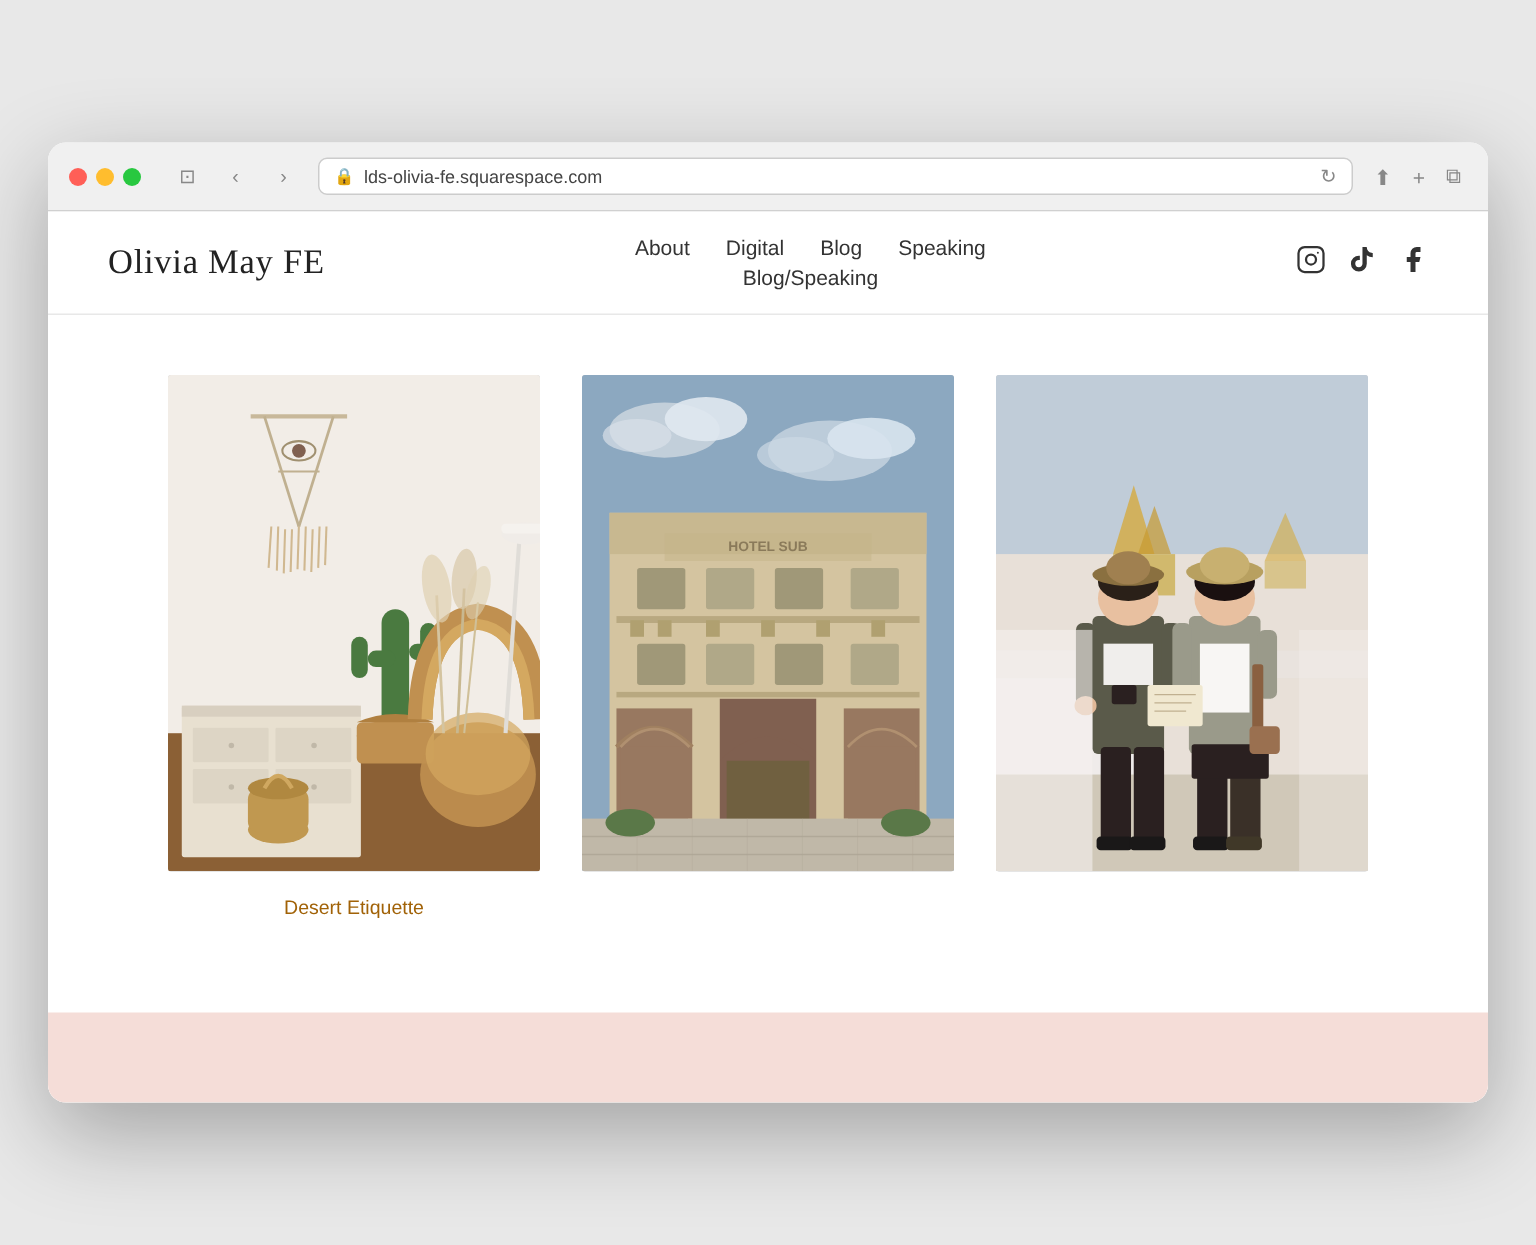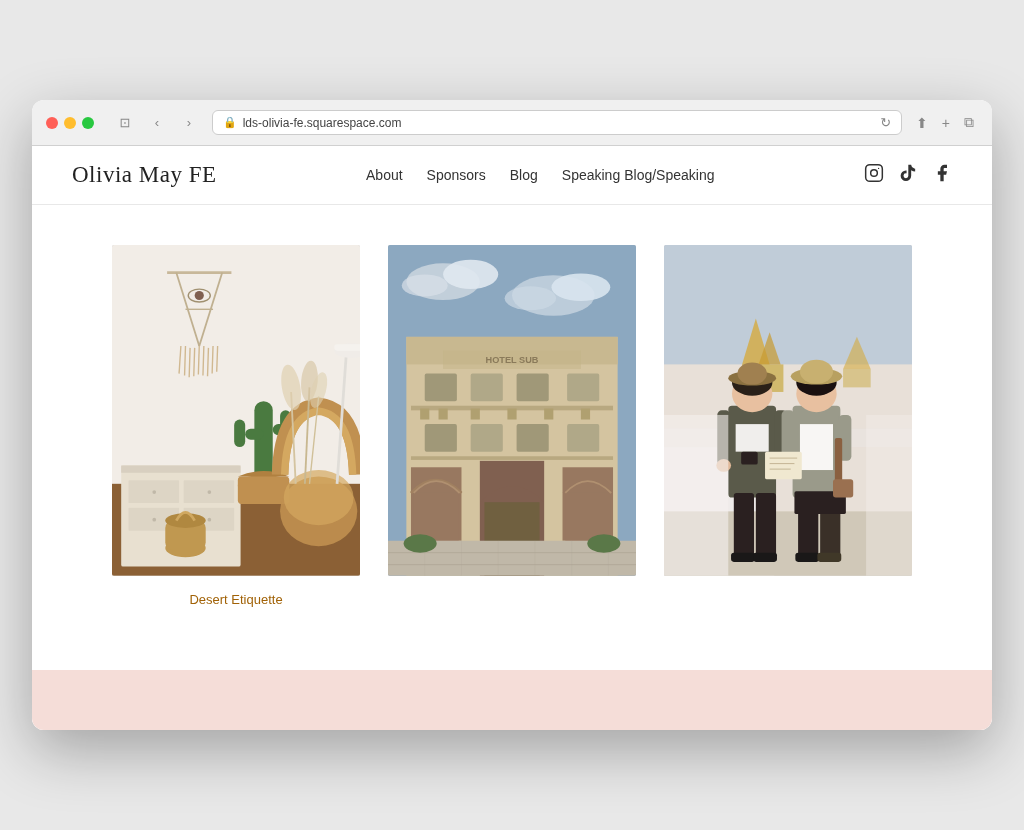--- a/index.html
+++ b/index.html
@@ -119,21 +119,21 @@
     .site-logo {
       font-size: 23px;
       font-weight: 300;
       color: #222;
       letter-spacing: 0.5px;
       font-family: Georgia, 'Times New Roman', serif;
     }
 
     .site-nav {
       display: flex;
-      flex-direction: row;
+      flex-direction: column;
       align-items: center;
       gap: 4px;
     }
 
     .nav-row {
       display: flex;
       gap: 24px;
       align-items: center;
     }
 
@@ -248,21 +248,21 @@
   </div>
 
   <div class="website">
 
     <header class="site-header">
       <div class="site-logo">Olivia May FE</div>
 
       <nav class="site-nav">
         <div class="nav-row">
           <a class="nav-link">About</a>
-          <a class="nav-link">Sponsors</a>
+          <a class="nav-link">Digital</a>
           <a class="nav-link">Blog</a>
           <a class="nav-link">Speaking</a>
         </div>
         <div class="nav-row">
           <a class="nav-link">Blog/Speaking</a>
         </div>
       </nav>
 
       <div class="social-icons">
         <a class="social-icon" title="Instagram">

